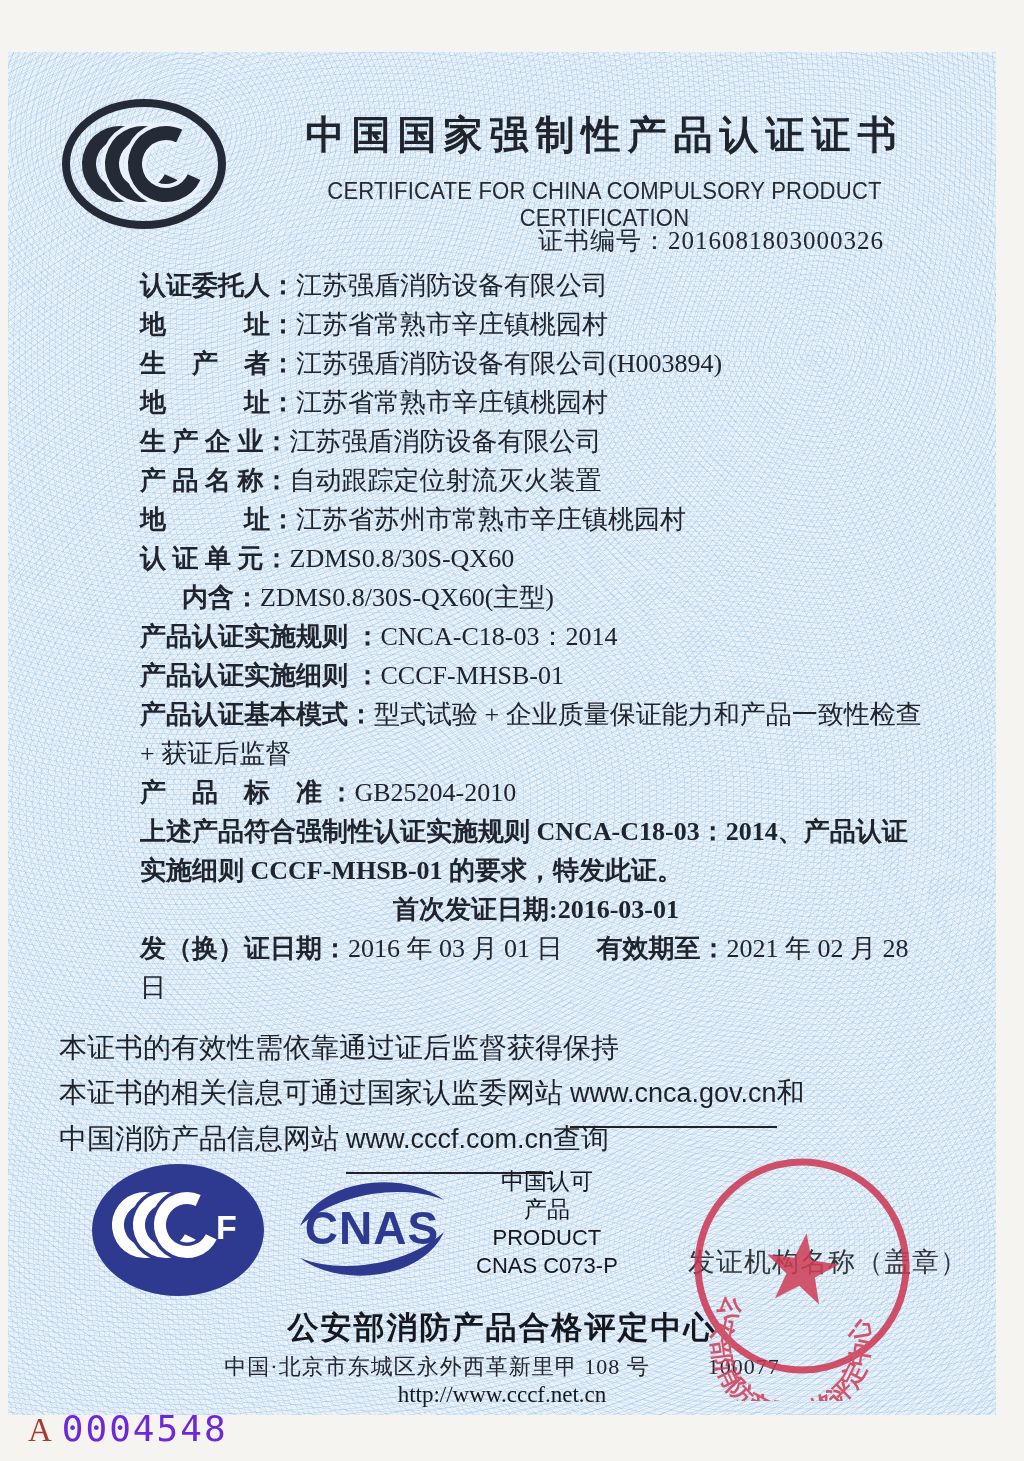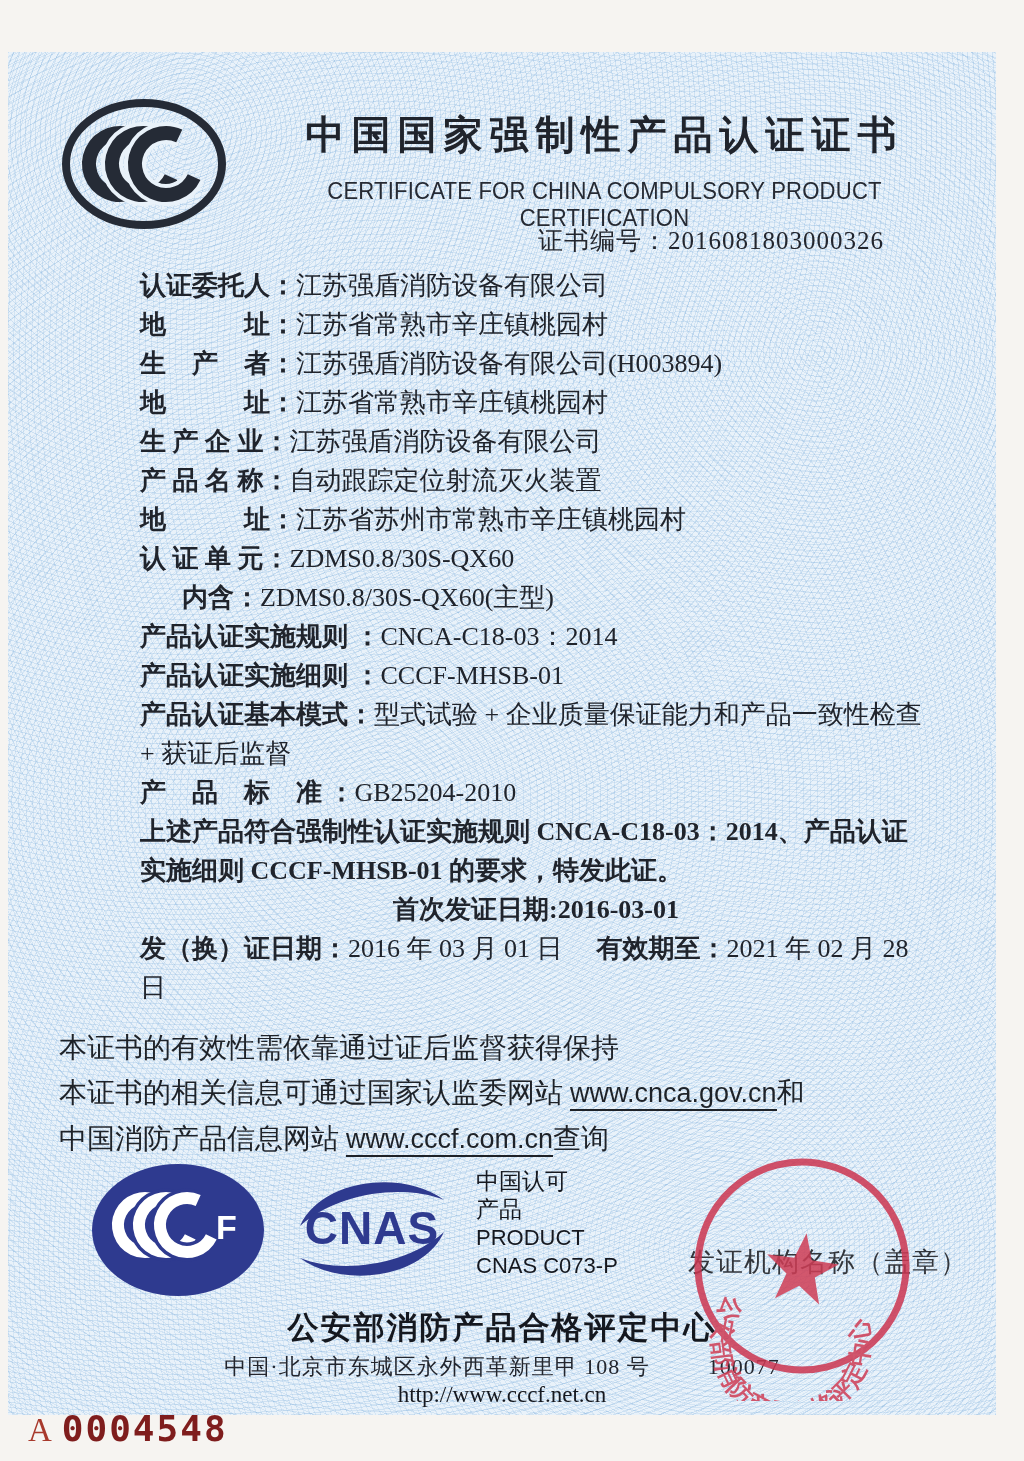--- a/index.html
+++ b/index.html
@@ -36,42 +36,42 @@
   .row.indent{padding-left:42px;}
   .statement{font-weight:700;}
   .first-issue{text-align:center;font-weight:700;}
   .dates{font-size:26px;}
   .dates .lab{font-weight:700;}
   .dates .sep{display:inline-block;width:34px;}
   
   .notes{position:absolute;left:51px;right:40px;top:973px;text-align:left;
          font-size:28px;line-height:45px;color:#1e2228;}
   .link{font-family:"Liberation Sans","DejaVu Sans",sans-serif;
-        border-bottom:2px solid #1e2228;padding-bottom:1px;font-size:27px;}
+        border-bottom:2px solid #1e2228;padding-bottom:18px;font-size:27px;}
   
   .cccf-mark{position:absolute;left:82px;top:1109px;width:176px;height:138px;}
   .cnas-mark{position:absolute;left:278px;top:1116px;width:172px;height:122px;}
   .accred{position:absolute;left:468px;top:1116px;font-size:22px;line-height:28px;
-          color:#15181f;font-family:"Liberation Sans","DejaVu Sans",sans-serif;}
+          color:#15181f;font-family:"Liberation Sans","DejaVu Sans",sans-serif;text-align:center;}
   .accred .zh{font-family:"Liberation Serif","DejaVu Serif",serif;font-size:23px;}
   .issuer-label{position:absolute;left:680px;top:1176px;font-size:27px;letter-spacing:1px;
                 color:#33363c;z-index:1;white-space:nowrap;margin-top:16px;}
   .stamp{position:absolute;left:659px;top:1079px;width:270px;height:270px;z-index:2;opacity:.85;}
   
   .org{position:absolute;left:0;right:0;top:1255px;text-align:center;
        font-size:31px;font-weight:700;letter-spacing:2px;color:#15181f;}
   .addr{position:absolute;left:0;right:0;top:1300px;text-align:center;
         font-size:22px;color:#23262e;letter-spacing:1px;}
   .addr .post{margin-left:58px;}
   .url{position:absolute;left:0;right:0;top:1330px;text-align:center;
        font-size:23px;color:#15181f;}
   
   .serial{position:absolute;left:28px;top:1408px;white-space:nowrap;}
   .serial .sp{font-size:33px;color:#a8392c;font-family:"Liberation Serif",serif;}
-  .serial .sd{font-size:36px;font-weight:700;color:#7f1d1d;letter-spacing:2px;
+  .serial .sd{font-size:36px;font-weight:400;color:#6d28d9;letter-spacing:2px;
               font-family:"DejaVu Sans Mono","Liberation Mono",monospace;margin-left:10px;}
 </style>
 </head>
 <body>
 
 <div class="page">
   <div class="cert">
 
     <div class="ccc-logo">
       <svg viewBox="0 0 172 136" width="172" height="136">

